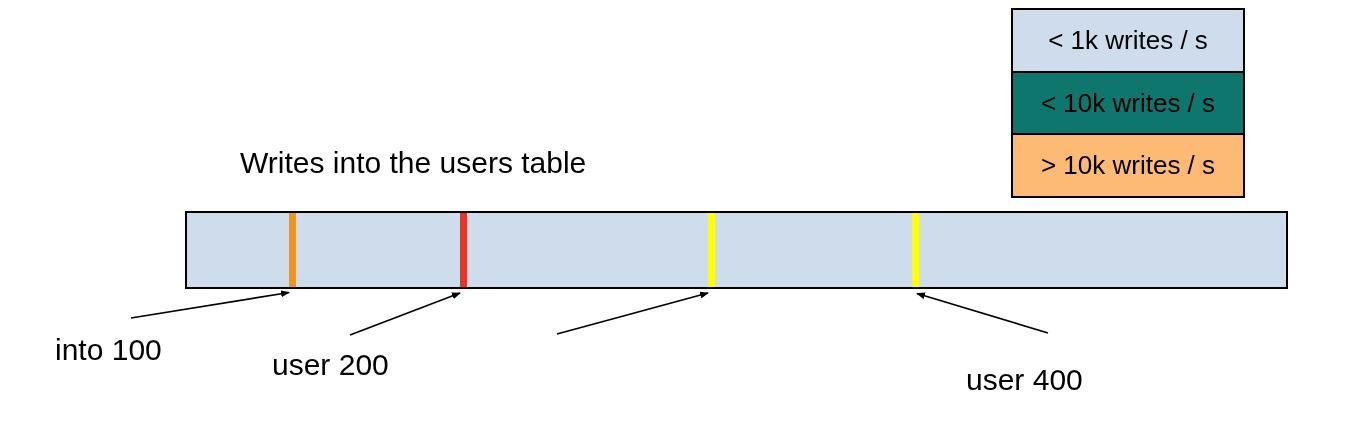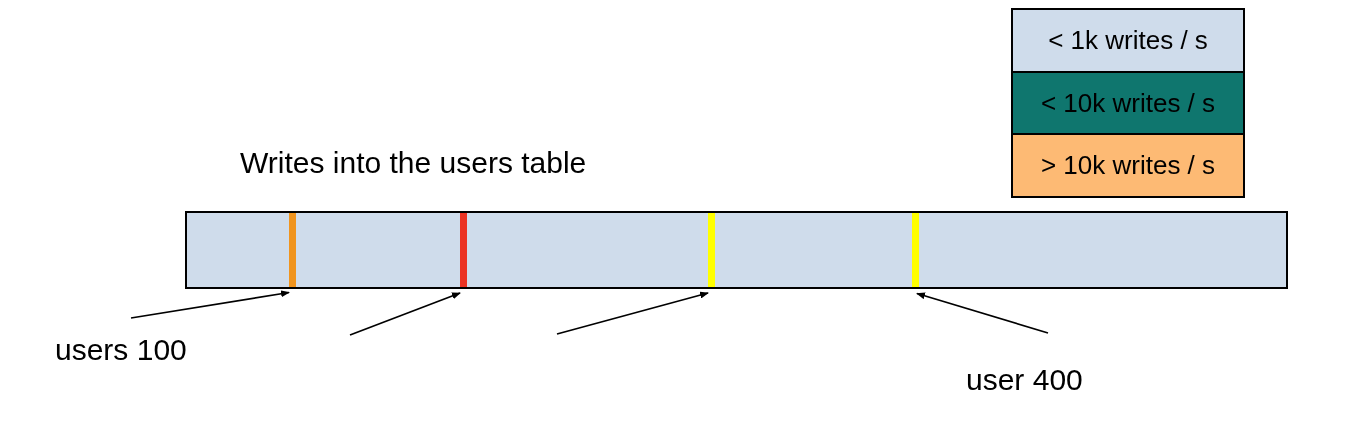--- a/index.html
+++ b/index.html
@@ -102,21 +102,22 @@
     </div>
   </div>
 
   <div class="users-bar" style="background: rgb(207, 220, 235);">
     <div class="stripe stripe-u100" style="background: rgb(240, 148, 30);"></div>
     <div class="stripe stripe-u200" style="background: rgb(235, 51, 35);"></div>
     <div class="stripe stripe-u300" style="background: rgb(255, 255, 0);"></div>
     <div class="stripe stripe-u400" style="background: rgb(255, 255, 0);"></div>
   </div>
 
-  <span class="user-label label-u100">users 100</span>
+  <span class="user-label label-u100">into 100</span>
+  <span class="user-label label-u200">user 200</span>
   <span class="user-label label-u400">user 400</span>
 
   <svg class="arrows-overlay" viewBox="0 0 1350 422" xmlns="http://www.w3.org/2000/svg">
     <defs>
       <marker id="arrowhead" markerWidth="9" markerHeight="7" refX="8" refY="3.5" orient="auto" markerUnits="userSpaceOnUse">
         <path d="M0,0 L9,3.5 L0,7 z" fill="#000000"></path>
       </marker>
     </defs>
     <line x1="131" y1="318" x2="289" y2="292.5" stroke="#000000" stroke-width="1.7" marker-end="url(#arrowhead)"></line>
     <line x1="350" y1="335" x2="460" y2="293" stroke="#000000" stroke-width="1.7" marker-end="url(#arrowhead)"></line>

